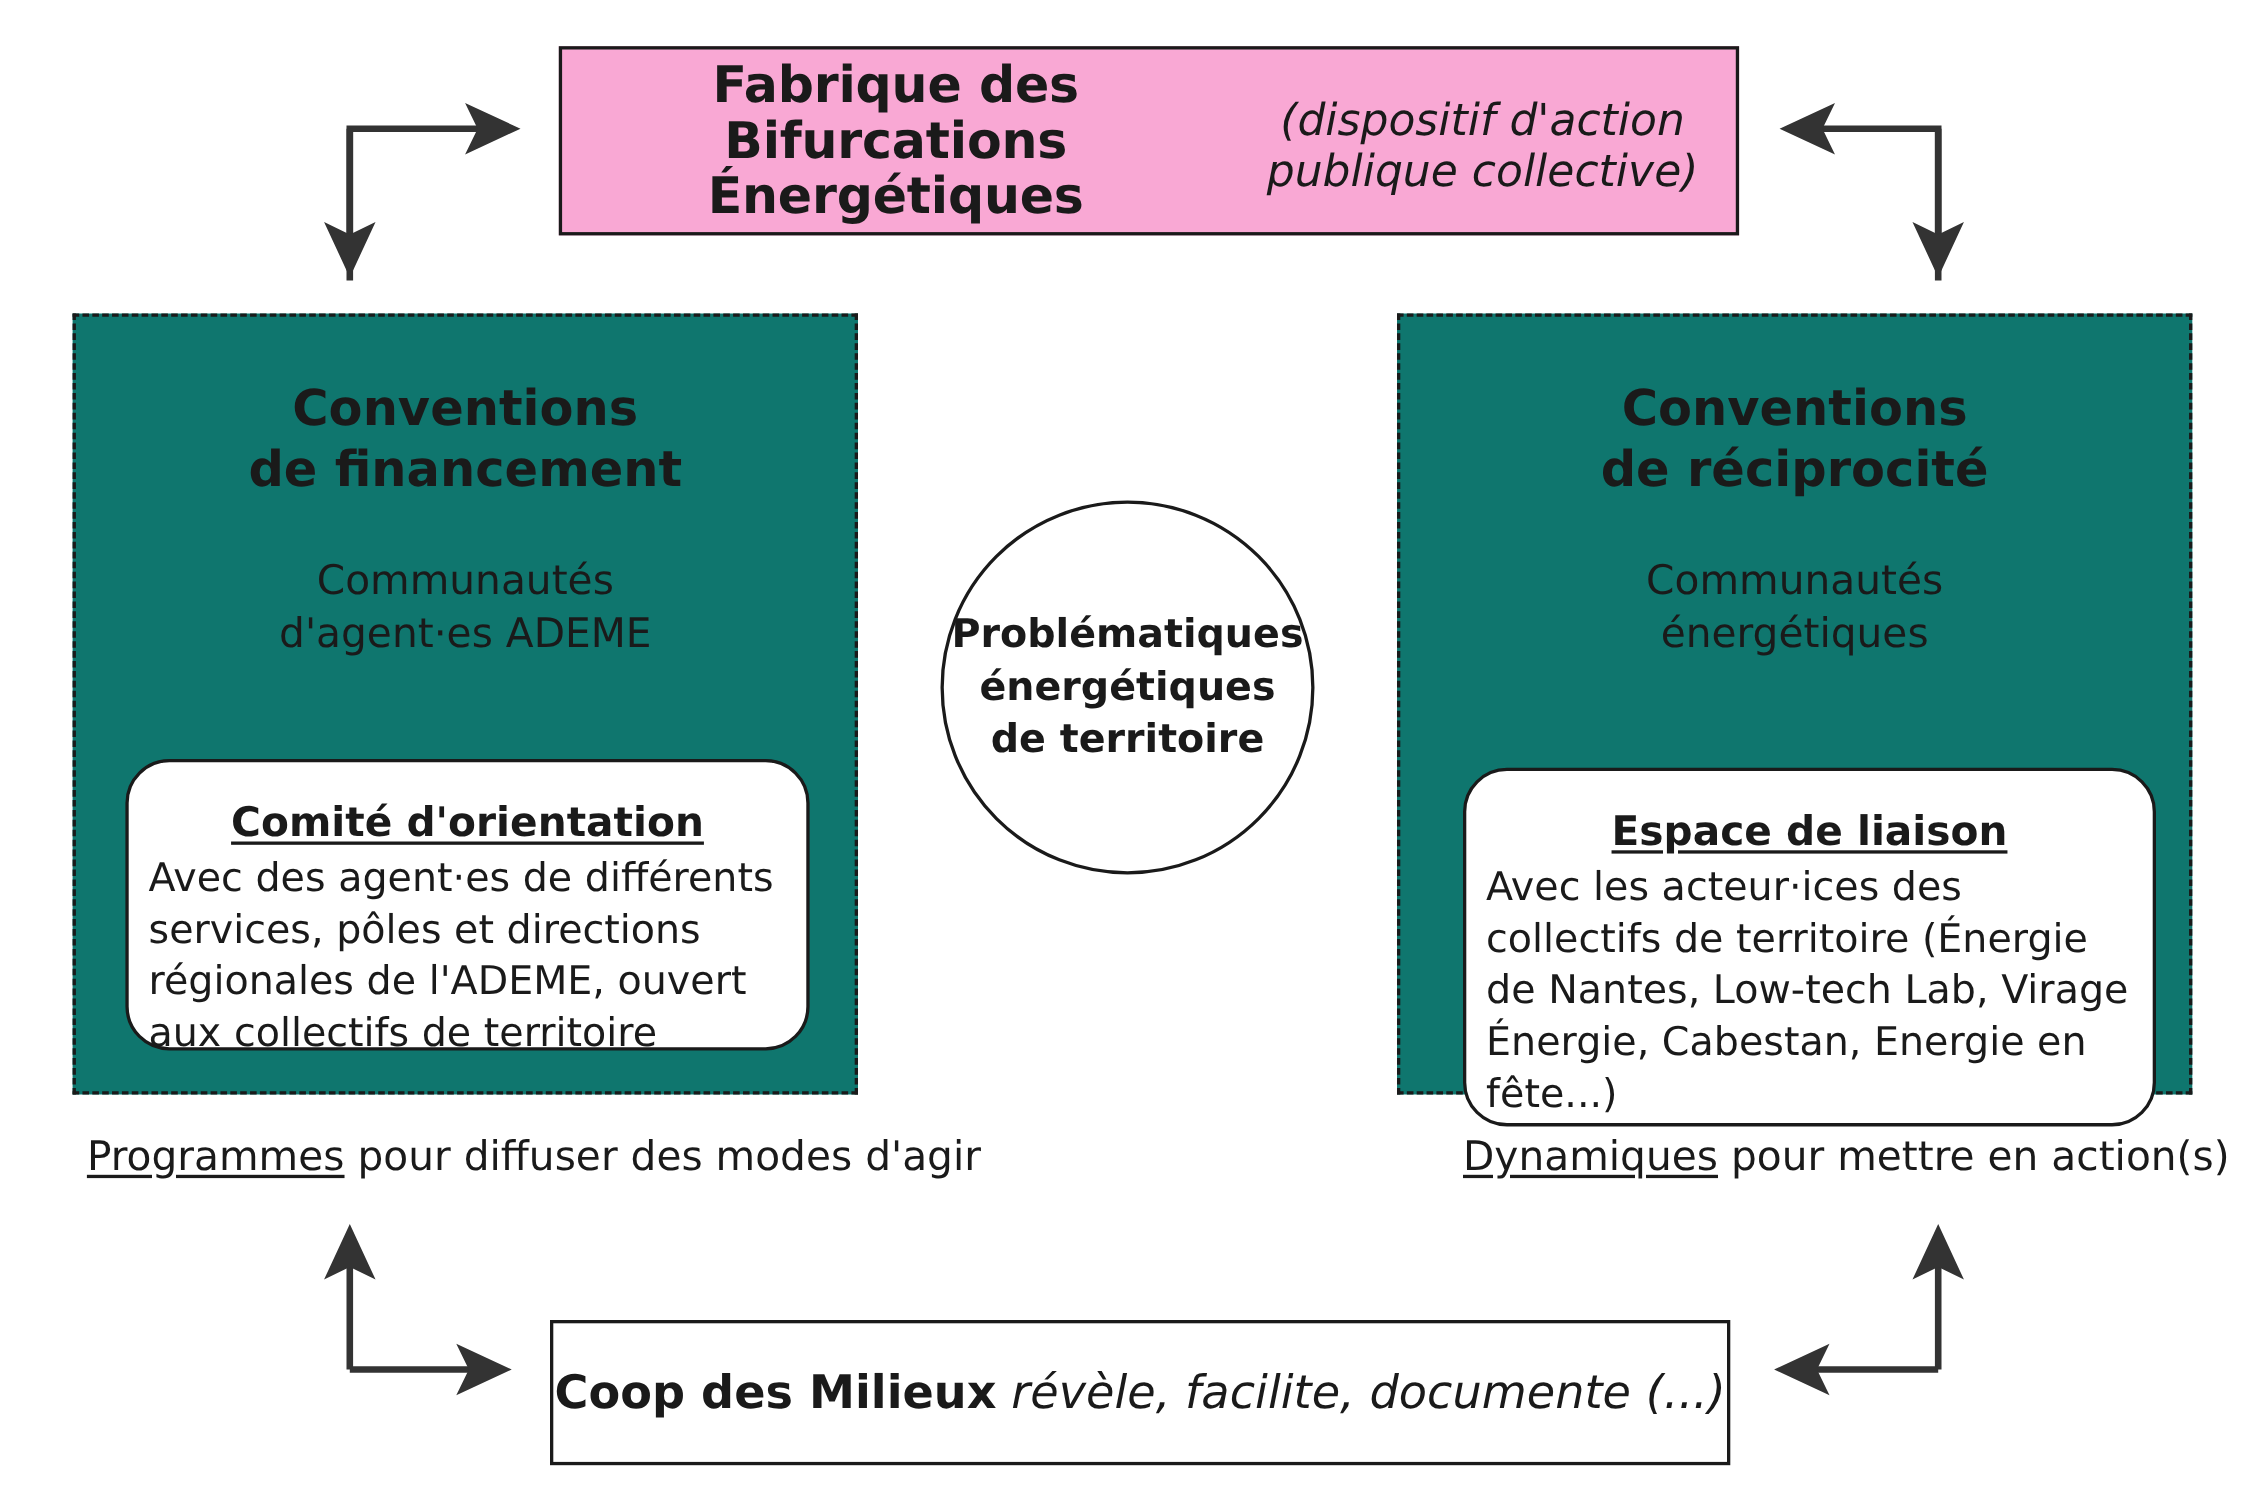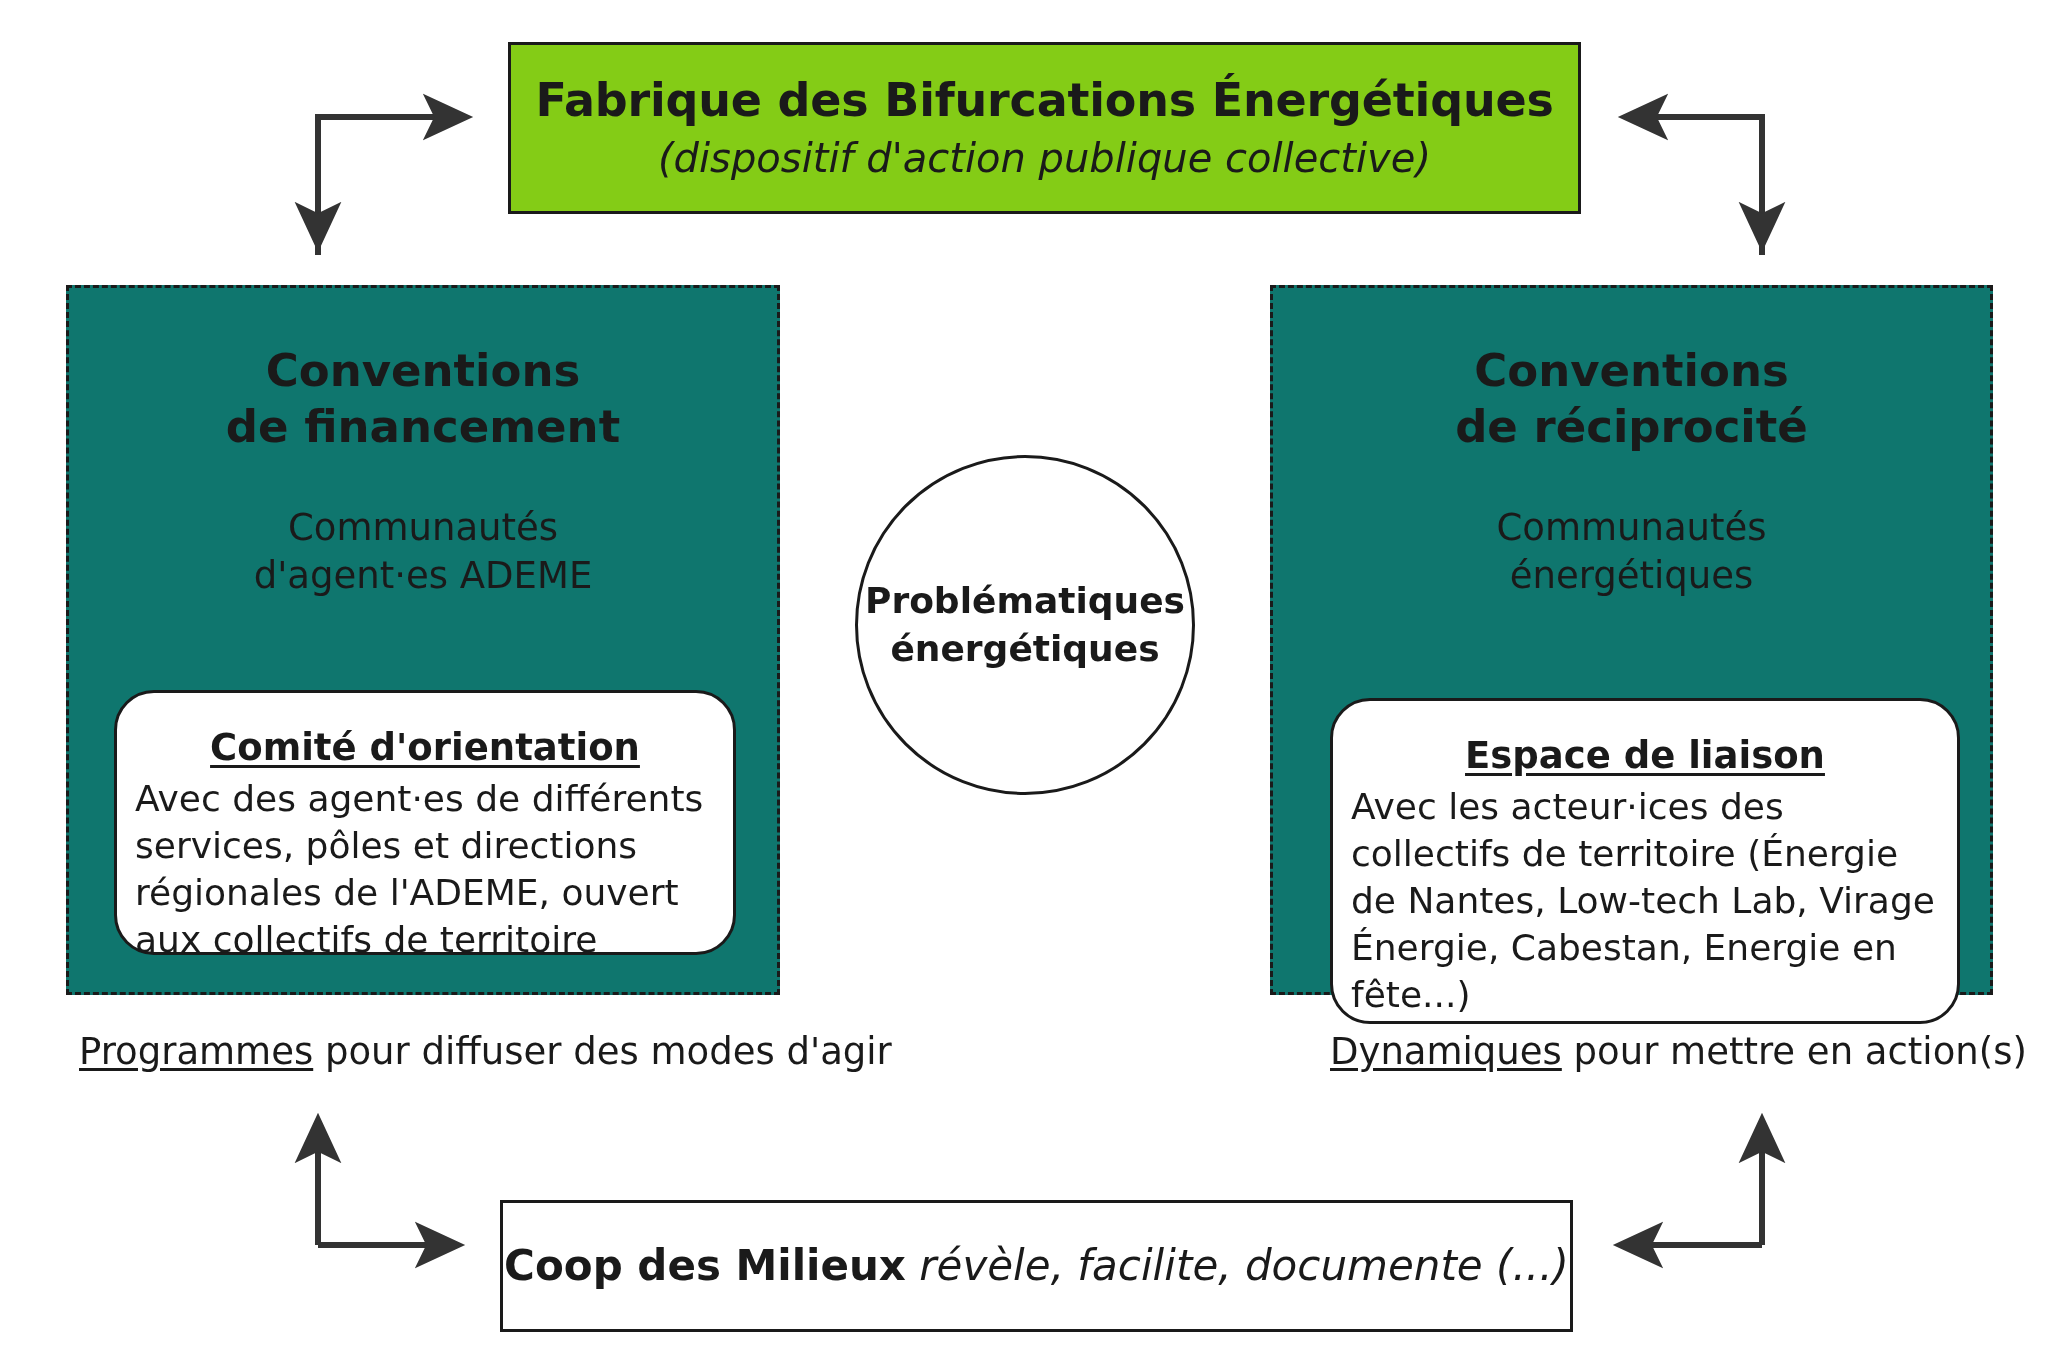--- a/index.html
+++ b/index.html
@@ -21,24 +21,23 @@
     width:2055px; height:1350px;
     pointer-events:none;
   }
 
   
   .top-box{
     position:absolute;
     left:508px; top:42px;
     width:1073px; height:172px;
     border:3px solid #1a1a1a;
-    background:#84cc16;
+    background:#f9a8d4;
     box-sizing:border-box;
     display:flex;
-    flex-direction:column;
     align-items:center;
     justify-content:center;
   }
   .top-title{
     font-size:46px;
     font-weight:700;
     letter-spacing:-0.2px;
     line-height:1.1;
     text-align:center;
   }
@@ -214,20 +213,21 @@
 
   <div class="round-box round-right">
     <div class="round-title">Espace de liaison</div>
     <div class="round-body">Avec les acteur·ices des collectifs de territoire (Énergie de Nantes, Low-tech Lab, Virage Énergie, Cabestan, Energie en fête...)</div>
   </div>
 
   <div class="circle">
     <div class="circle-text">
       <div>Problématiques</div>
       <div>énergétiques</div>
+      <div>de territoire</div>
     </div>
   </div>
 
   <div class="caption cap-left">
     <u>Programmes</u><span> pour diffuser des modes d'agir</span>
   </div>
 
   <div class="caption cap-right">
     <u>Dynamiques</u><span> pour mettre en action(s)</span>
   </div>

